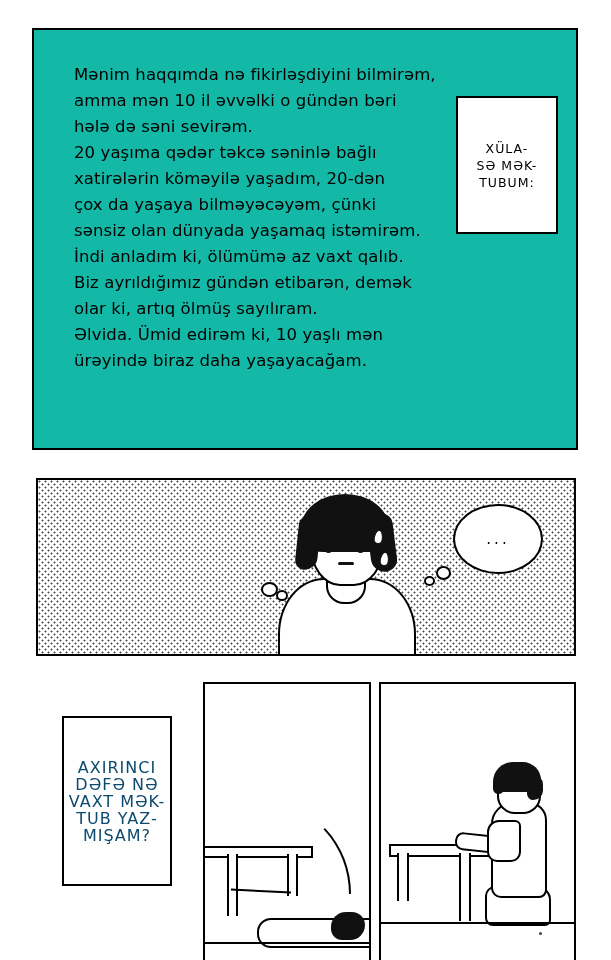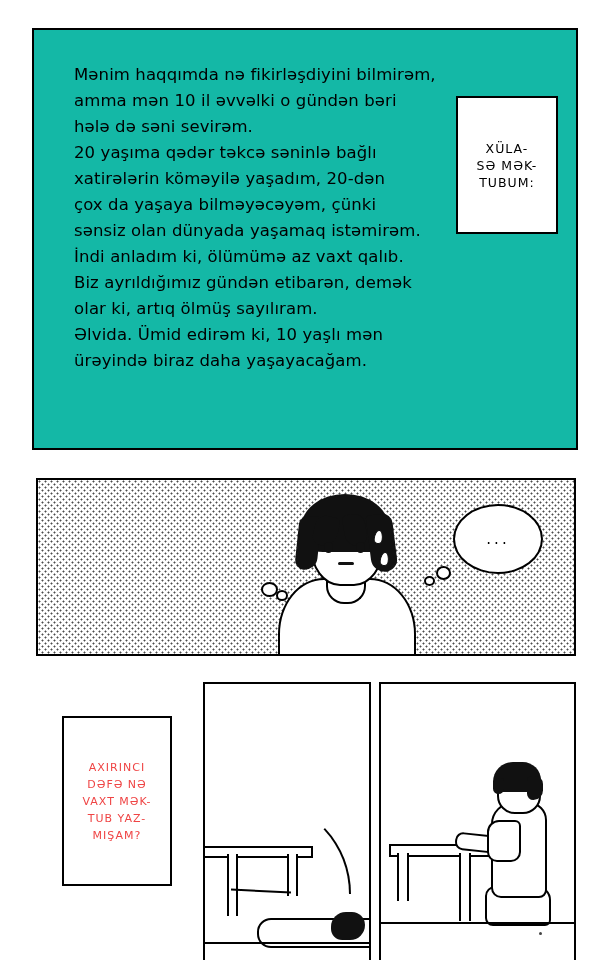--- a/index.html
+++ b/index.html
@@ -277,25 +277,25 @@
     height: 170px;
     border: 2px solid #000;
     background: #fff;
     box-sizing: border-box;
     display: flex;
     align-items: center;
     justify-content: center;
   }
   .panel3-text {
     font-family: "DejaVu Sans", sans-serif;
-    font-size: 11px;
+    font-size: 16px;
     line-height: 17px;
     letter-spacing: 1px;
     text-align: center;
-    color: #ef4444;
+    color: #0c4a6e;
     white-space: pre-line;
   }
 
   
   .panel4 {
     position: absolute;
     left: 203px;
     top: 682px;
     width: 168px;
     height: 278px;

